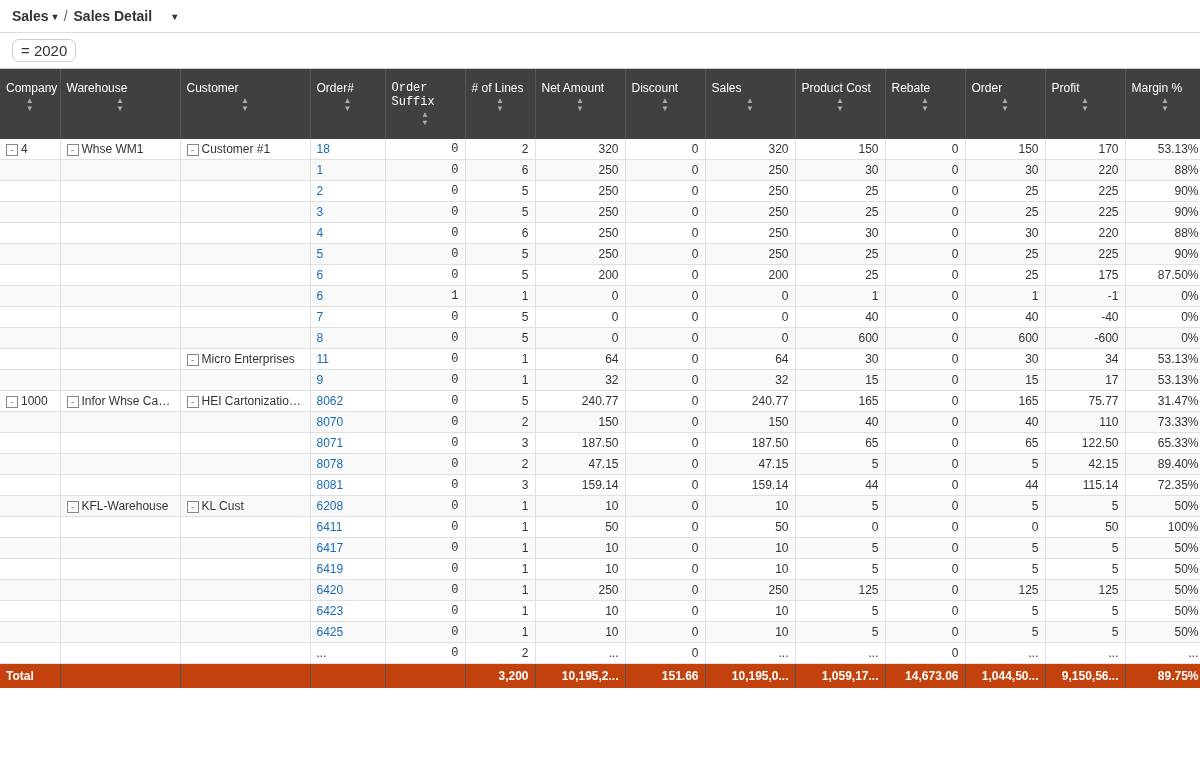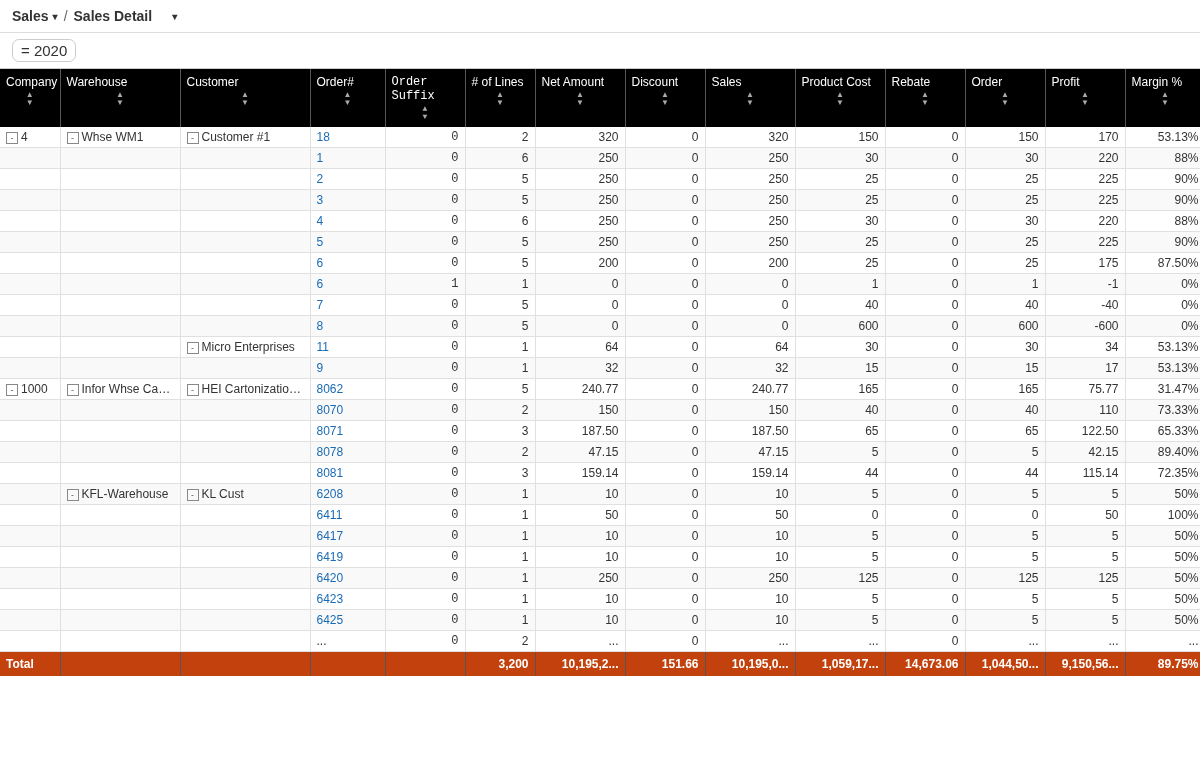--- a/index.html
+++ b/index.html
@@ -49,23 +49,23 @@
       border-top: 1px solid #ccc;
     }
 
     table {
       width: 100%;
       border-collapse: collapse;
       table-layout: fixed;
     }
 
     thead tr th {
-      background: #000000;
+      background: #404040;
       color: #fff;
-      padding: 6px 6px;
+      padding: 12px 6px;
       text-align: left;
       border-right: 1px solid #555;
       font-size: 12px;
       font-weight: normal;
       position: sticky;
       top: 0;
       z-index: 10;
       vertical-align: top;
     }
     thead tr th .sort-arrows {

